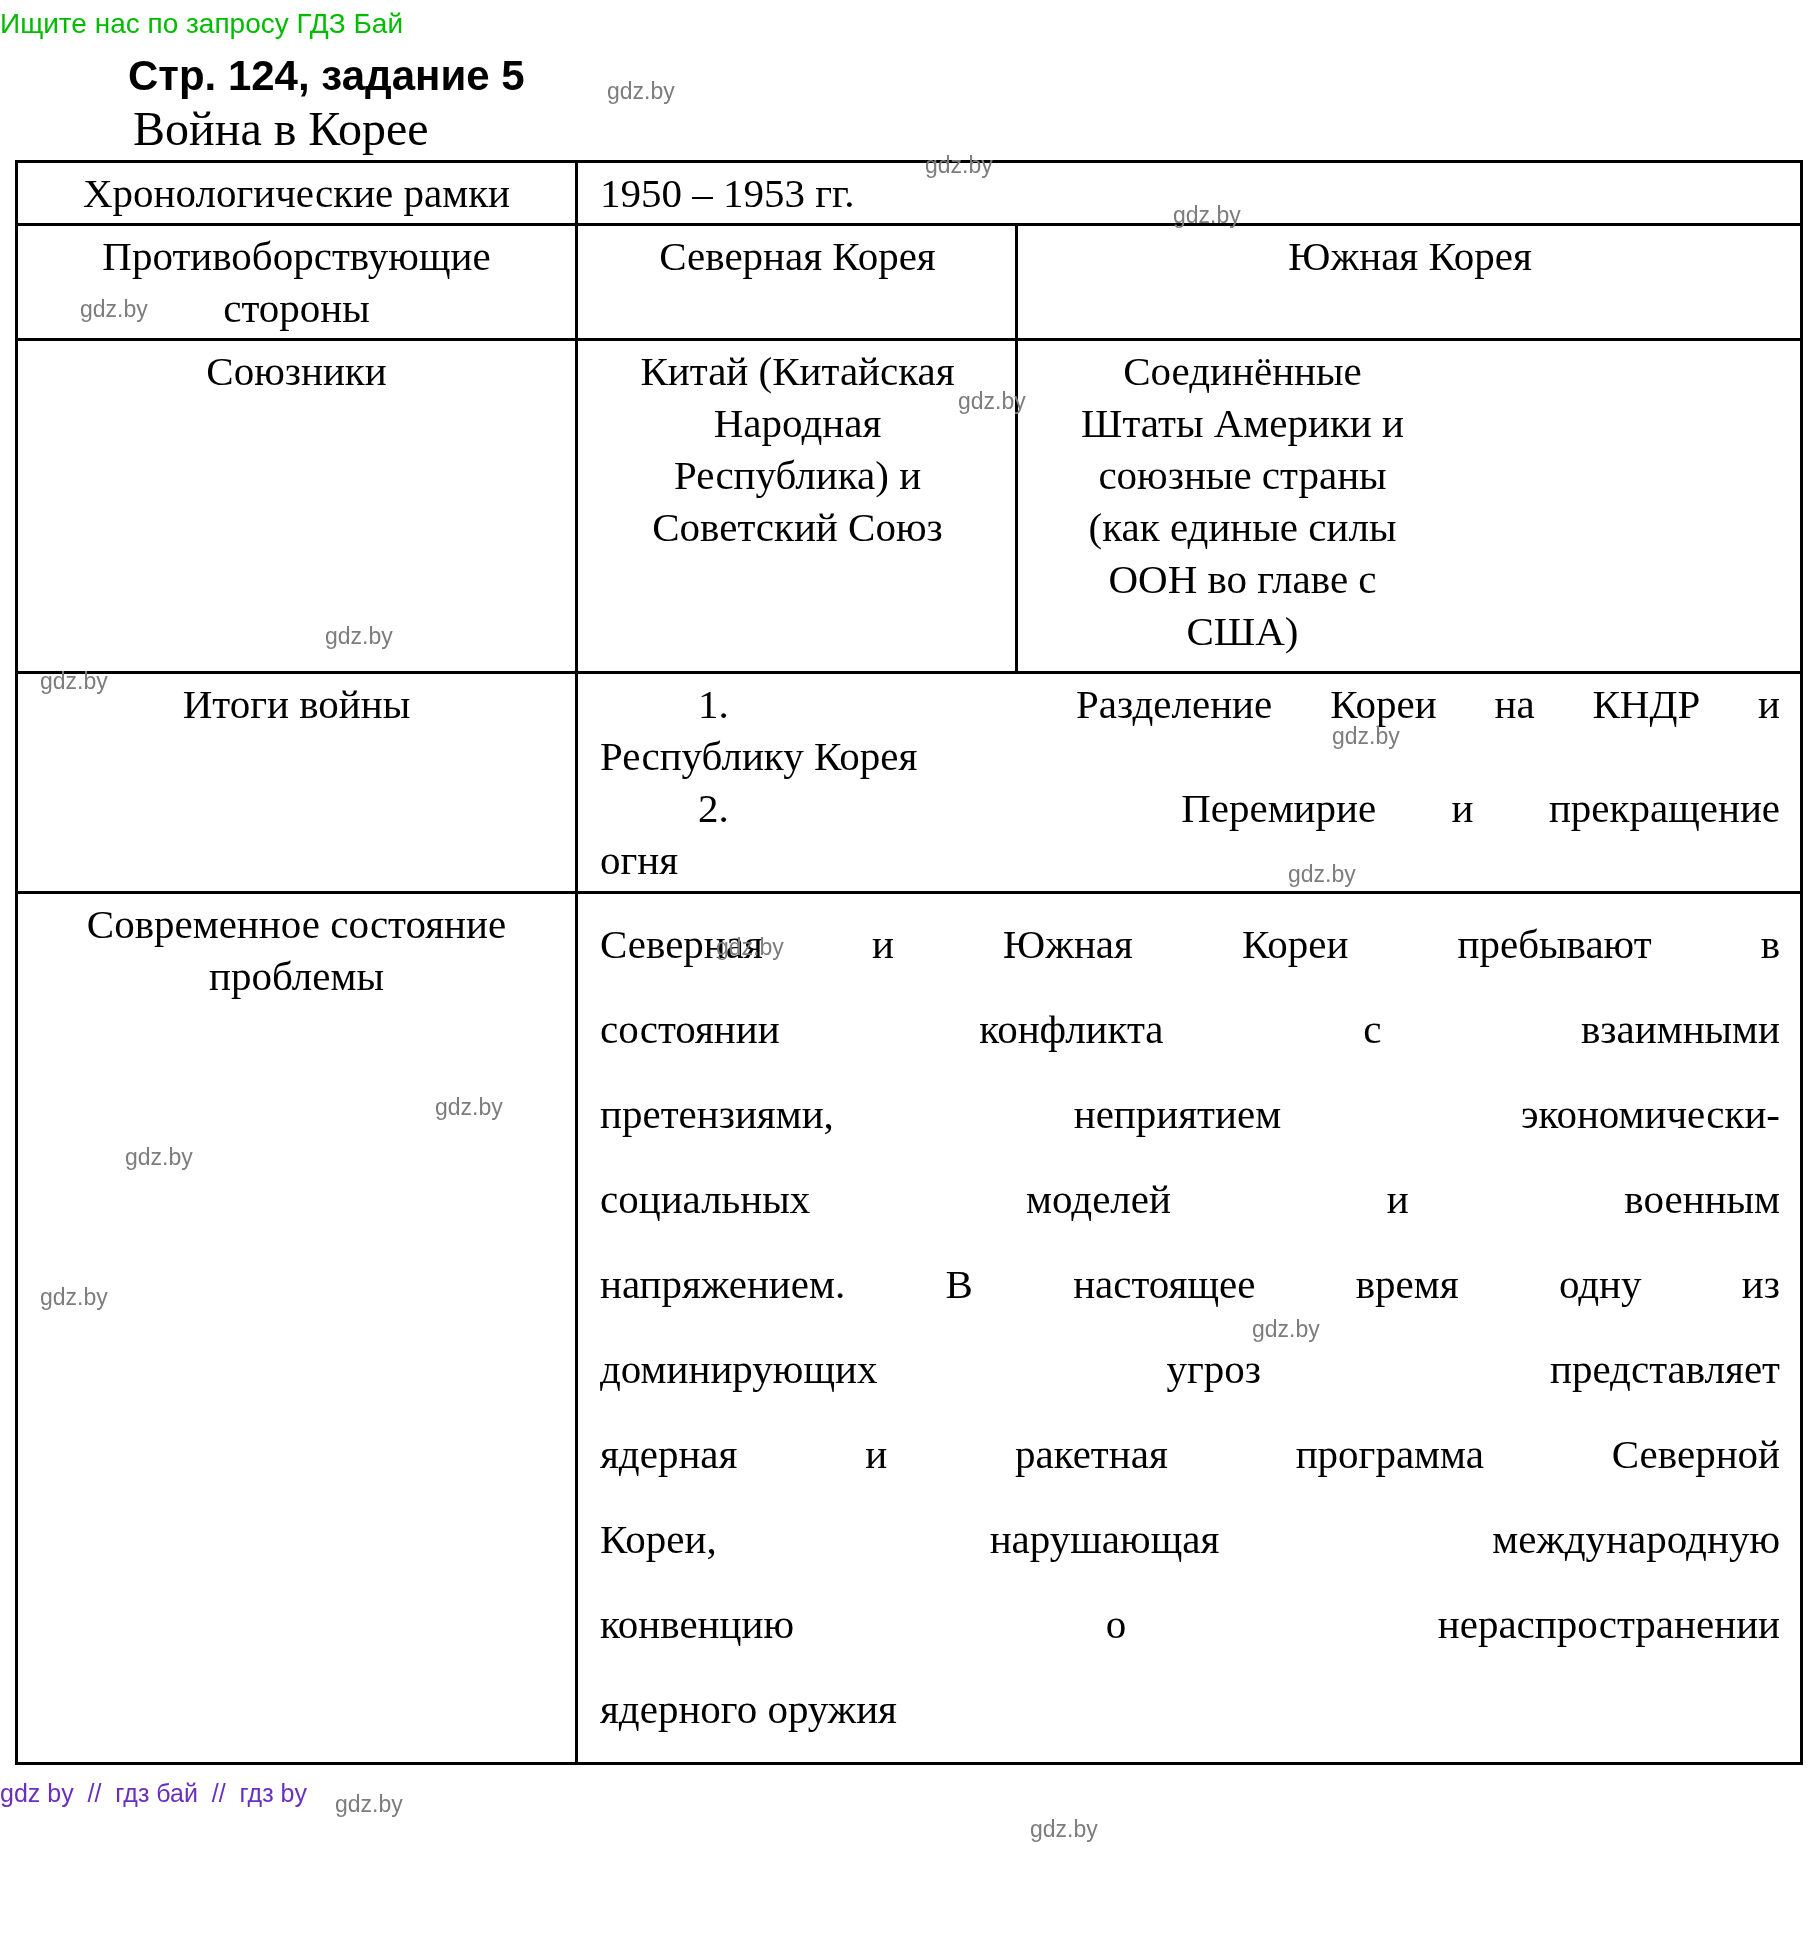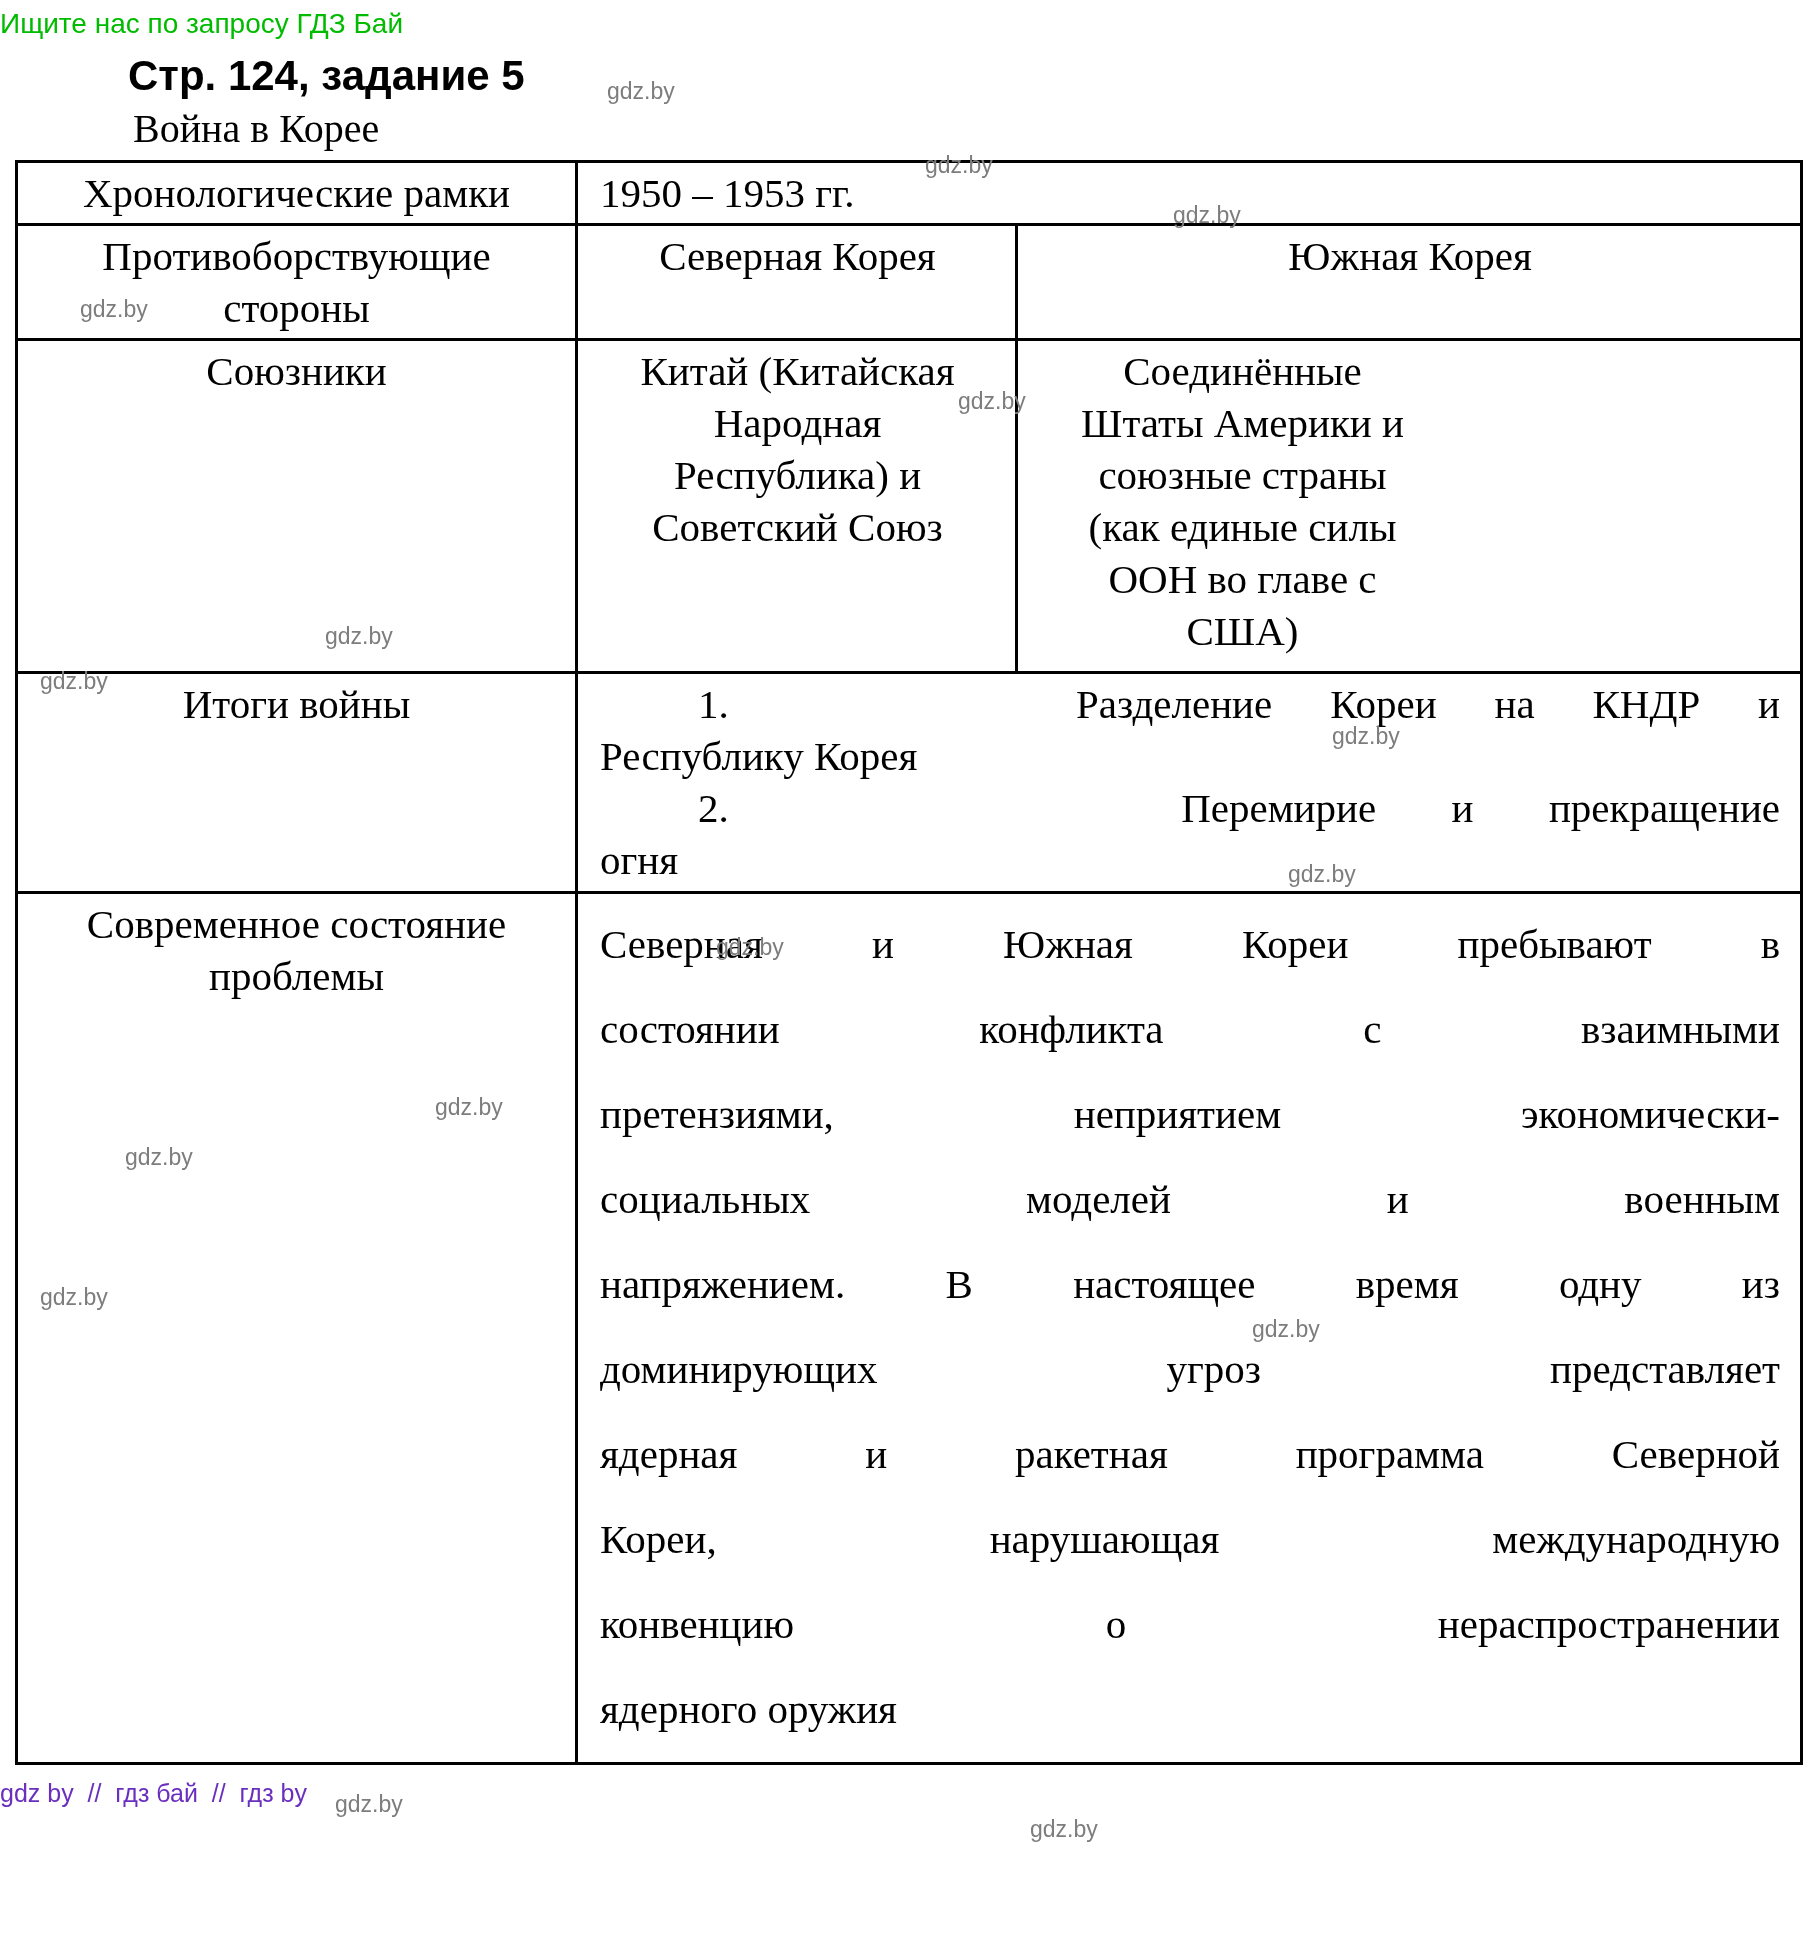--- a/index.html
+++ b/index.html
@@ -14,21 +14,21 @@
   .banner {
     padding-top:8px; text-align:left; height:44px;
     font-family:"Liberation Sans", sans-serif;
     font-size:28px; color:var(--banner_green, #00bb00);
   }
   .title {
     margin:8px 0 0 128px;
     font-family:"Liberation Sans", sans-serif;
     font-weight:bold; font-size:42px; line-height:48px;
   }
-  .subtitle { margin:6px 0 0 133px; font-size:40px; line-height:46px; }
+  .subtitle { margin:6px 0 0 133px; font-size:48px; line-height:46px; }
 
   table.tbl {
     border-collapse:collapse; table-layout:fixed;
     margin:8px 0 0 15px; width:1785px;
   }
   col.c1 { width:560px; } col.c2 { width:440px; } col.c3 { width:785px; }
   td {
     border:3px solid #000; vertical-align:top;
     font-size:41px; line-height:52px;
     padding:4px 20px 4px 22px;

